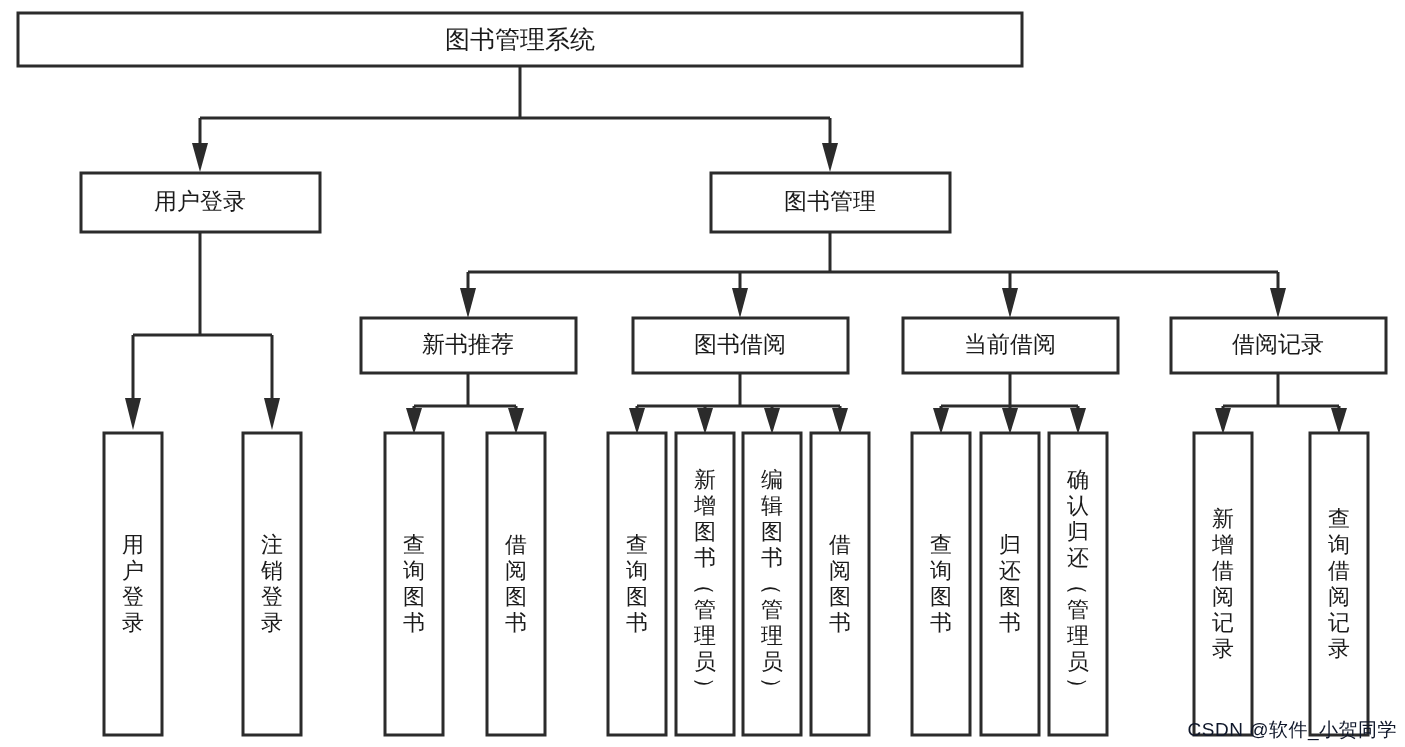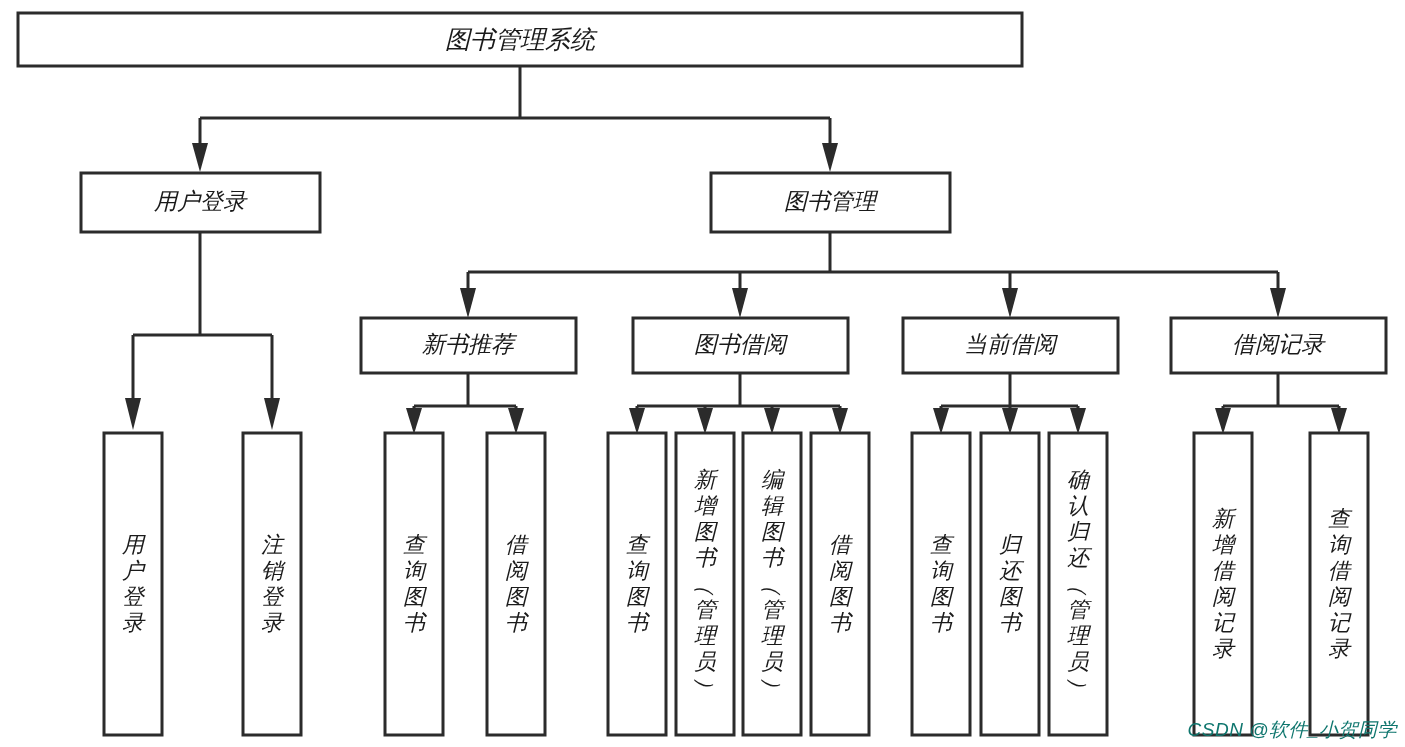--- a/index.html
+++ b/index.html
@@ -9,21 +9,20 @@
   }
   body {
     font-family: "Liberation Sans", "DejaVu Sans", sans-serif;
   }
   #diagram-root {
     position: relative;
     width: 1405px;
     height: 747px;
     background: #ffffff;
     overflow: hidden;
-    font-style: italic;
   }
   svg#tree-svg {
     position: absolute;
     left: 0;
     top: 0;
     width: 1405px;
     height: 747px;
   }
   .node-box {
     fill: #ffffff;
@@ -74,21 +73,21 @@
   .leaf-label span.paren {
     display: block;
     transform: rotate(90deg);
   }
   .watermark {
     position: absolute;
     right: 8px;
     bottom: 4px;
     font-family: "Liberation Sans", "DejaVu Sans", sans-serif;
     font-size: 19px;
-    color: #0f766e;
+    color: #0f172a;
     white-space: nowrap;
     letter-spacing: 0.5px;
   }
 </style>
 </head>
 <body>
 
 <div id="diagram-root">
 
   <svg id="tree-svg" viewBox="0 0 1405 747">

